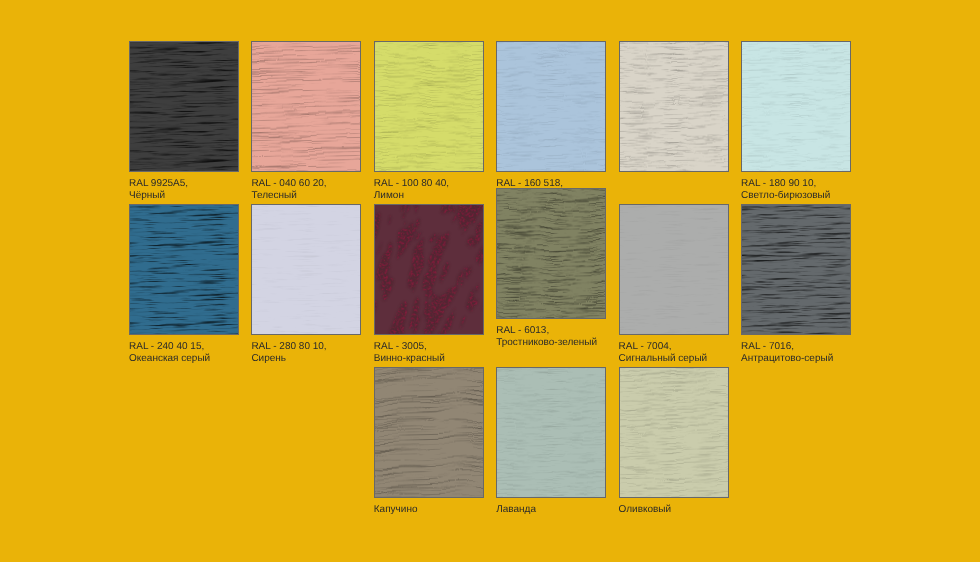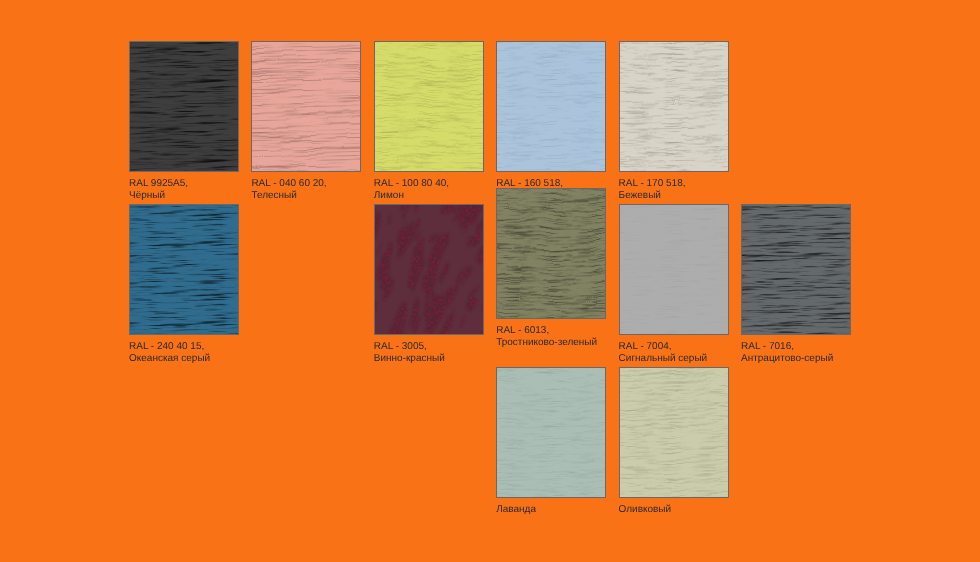--- a/index.html
+++ b/index.html
@@ -1,18 +1,18 @@
 <!DOCTYPE html>
 <html><head>
 <meta charset="utf-8">
 <title>RAL</title>
 <style>
 html,body{margin:0;padding:0;}
 body{width:980px;height:562px;background:#ffffff;font-family:"Liberation Sans",sans-serif;overflow:hidden;-webkit-font-smoothing:antialiased;text-rendering:geometricPrecision;}
-#board{position:relative;width:980px;height:562px;background:#f97316;}
+#board{position:relative;width:980px;height:562px;background:#eab308;}
 .cell{position:absolute;width:122px;}
 .chip{position:relative;width:108px;height:129px;border:1px solid #686868;overflow:hidden;}
 .base{position:absolute;left:0;top:0;right:0;bottom:0;}
 svg.tex{position:absolute;left:-30px;top:-32px;display:block;}
 svg.tex.big{left:-44px;top:-46px;}
 .caption{position:absolute;left:0px;top:137px;width:140px;font-size:10px;line-height:11.9px;color:#2a2a2a;}
 .caption div:empty{display:none;}
 #defs{position:absolute;width:0;height:0;overflow:hidden;}
 </style>
 </head>
@@ -262,38 +262,60 @@
       </div>
 </div>
 <div class="cell" style="left:618.6px;top:41px">
 <div class="chip">
 <div class="base" style="background:#d9d4c8"></div>
 <svg class="tex" width="172" height="194" style="transform:rotate(-1.0deg)">
           <rect width="172" height="194" filter="url(#d04)" fill="#837b68" opacity="0.12"></rect>
           <rect width="172" height="194" filter="url(#l04)" fill="#e6e4df" opacity="0.12"></rect>
         </svg>
 </div>
-<div class="caption">
-        <div>RAL - 170 518,</div>
-        <div>Бежевый</div>
+</div>
+<div class="cell" style="left:741.0px;top:41px">
+<div class="chip">
+<div class="base" style="background:#c8e5e4"></div>
+<svg class="tex" width="172" height="194" style="transform:rotate(-1.0deg)">
+          <rect width="172" height="194" filter="url(#d05)" fill="#6fa7a5" opacity="0.05"></rect>
+          <rect width="172" height="194" filter="url(#l05)" fill="#ddebeb" opacity="0.055"></rect>
+        </svg>
+</div>
+<div class="caption">
+        <div>RAL - 180 90 10,</div>
+        <div>Светло-бирюзовый</div>
       </div>
 </div>
 <div class="cell" style="left:129.0px;top:204px">
 <div class="chip">
 <div class="base" style="background:#306c8e"></div>
 <svg class="tex" width="172" height="194" style="transform:rotate(-1.6deg)">
           <rect width="172" height="194" filter="url(#d10)" fill="#172832" opacity="0.7"></rect>
           <rect width="172" height="194" filter="url(#l10)" fill="#96bcd2" opacity="0.14"></rect>
         </svg>
 </div>
 <div class="caption">
         <div>RAL - 240 40 15,</div>
         <div>Океанская серый</div>
       </div>
 </div>
+<div class="cell" style="left:251.4px;top:204px">
+<div class="chip">
+<div class="base" style="background:#d3d4e3"></div>
+<svg class="tex" width="172" height="194" style="transform:rotate(-1.0deg)">
+          <rect width="172" height="194" filter="url(#d11)" fill="#888aaa" opacity="0.02"></rect>
+          <rect width="172" height="194" filter="url(#l11)" fill="#e3e4ec" opacity="0.02"></rect>
+        </svg>
+</div>
+<div class="caption">
+        <div>RAL - 280 80 10,</div>
+        <div>Сирень</div>
+      </div>
+</div>
 <div class="cell" style="left:373.8px;top:204px">
 <div class="chip">
 <div class="base" style="background:#5e2e3c"></div>
 <svg class="tex big" width="200" height="230" style="transform:rotate(-72deg)">
           <rect width="200" height="230" filter="url(#d12)" opacity="0.55"></rect>
           <rect width="200" height="230" filter="url(#l12)" opacity="0.6"></rect>
         </svg>
 </div>
 <div class="caption">
         <div>RAL - 3005,</div>
@@ -332,20 +354,32 @@
 <svg class="tex" width="172" height="194" style="transform:rotate(-1.6deg)">
           <rect width="172" height="194" filter="url(#d15)" fill="#272829" opacity="0.7"></rect>
           <rect width="172" height="194" filter="url(#l15)" fill="#b5b7b9" opacity="0.14"></rect>
         </svg>
 </div>
 <div class="caption">
         <div>RAL - 7016,</div>
         <div>Антрацитово-серый</div>
       </div>
 </div>
+<div class="cell" style="left:373.8px;top:367px">
+<div class="chip">
+<div class="base" style="background:#918674"></div>
+<svg class="tex" width="172" height="194" style="transform:rotate(-1.2deg)">
+          <rect width="172" height="194" filter="url(#d22)" fill="#524d45" opacity="0.2"></rect>
+          <rect width="172" height="194" filter="url(#l22)" fill="#beb9b2" opacity="0.15"></rect>
+        </svg>
+</div>
+<div class="caption">
+        <div>Капучино</div>
+      </div>
+</div>
 <div class="cell" style="left:618.6px;top:367px">
 <div class="chip">
 <div class="base" style="background:#caccac"></div>
 <svg class="tex" width="172" height="194" style="transform:rotate(-1.2deg)">
           <rect width="172" height="194" filter="url(#d24)" fill="#82845f" opacity="0.085"></rect>
           <rect width="172" height="194" filter="url(#l24)" fill="#dcddce" opacity="0.085"></rect>
         </svg>
 </div>
 <div class="caption">
         <div>Оливковый</div>

